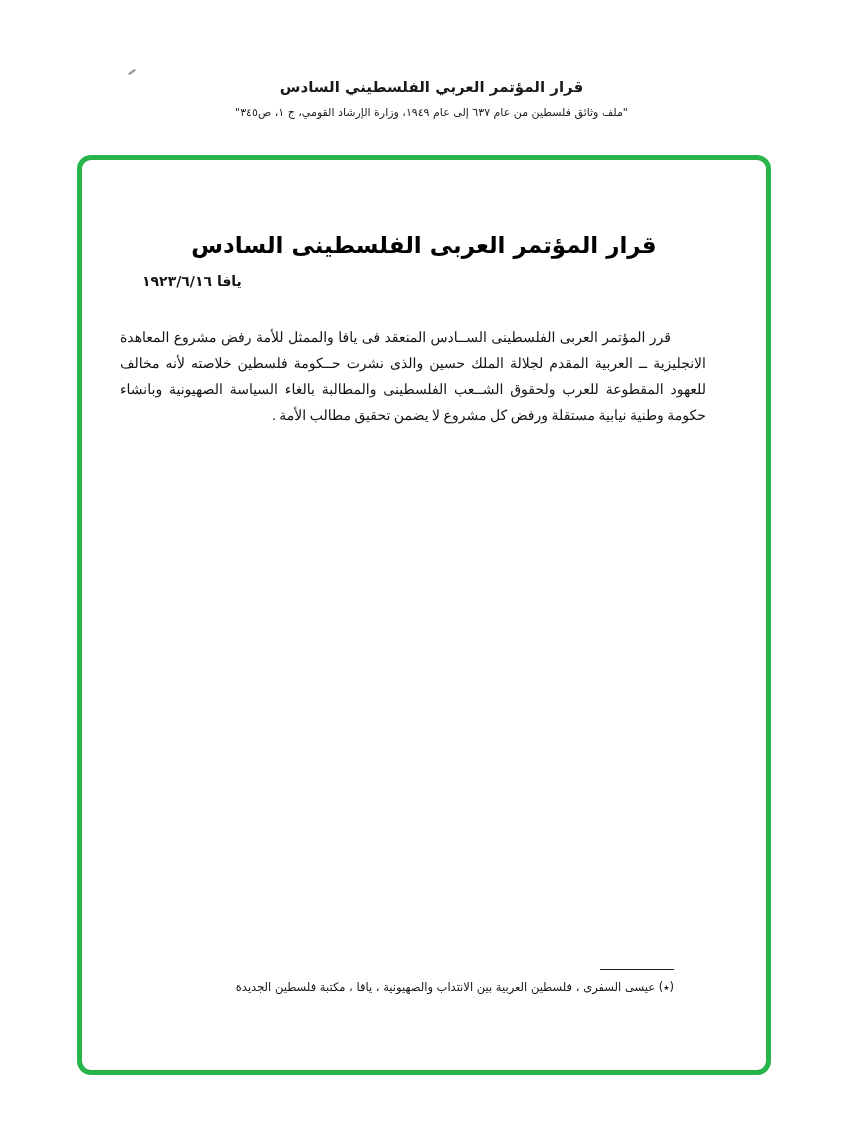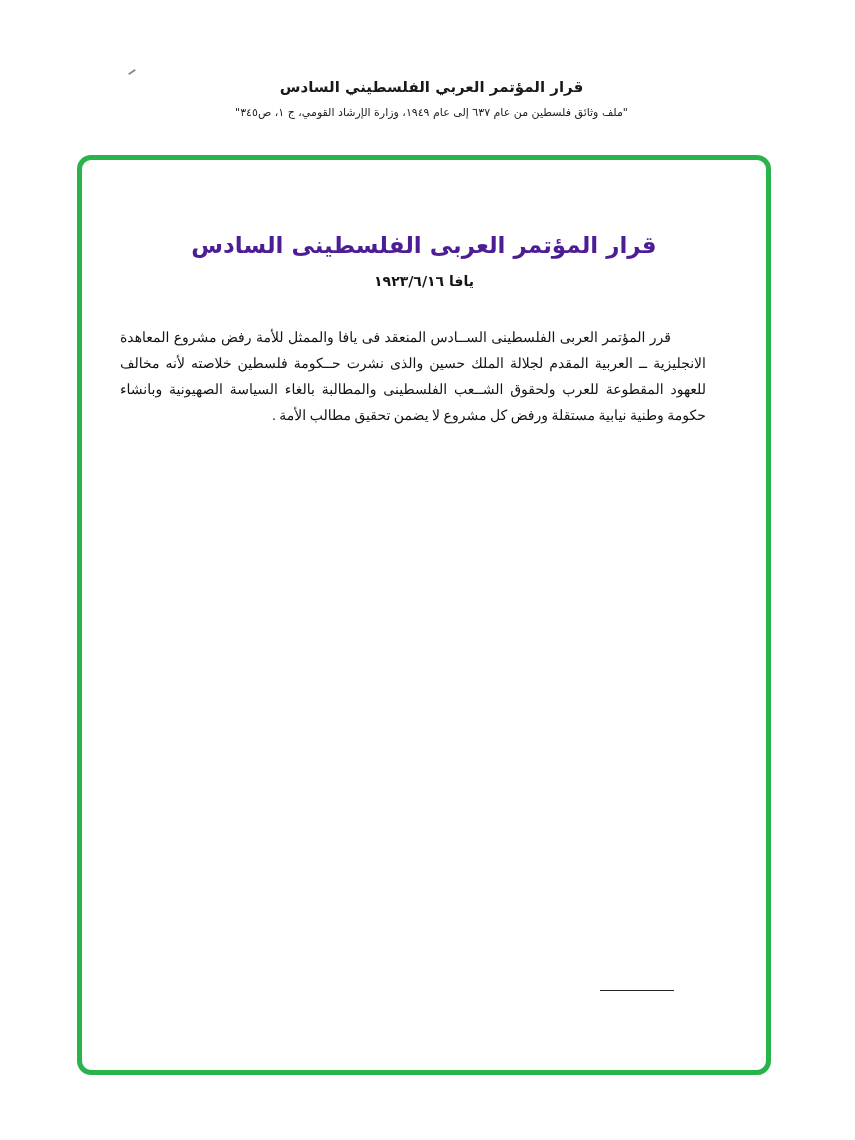--- a/index.html
+++ b/index.html
@@ -56,33 +56,33 @@
   .doc-inner {
     position: relative;
     width: 100%; height: 100%;
     padding: 72px 60px 0 60px;
   }
 
   .doc-title {
     text-align: center;
     font-weight: bold;
     font-size: 23px;
-    color: #4c1d95;
+    color: #000000;
     letter-spacing: 0.5px;
   }
   .doc-subtitle {
     margin-top: 24px;
     text-align: center;
     font-weight: bold;
     font-size: 14px;
     color: #151515;
   }
   .doc-date {
     margin-top: 15px;
-    text-align: center;
+    text-align: left;
     font-weight: bold;
     font-size: 14px;
     color: #151515;
   }
 
   .doc-body {
     margin: 36px auto 0 auto;
     width: 586px;
     font-size: 14px;
     line-height: 26px;
@@ -126,18 +126,19 @@
 
       <div class="doc-title">قرار المؤتمر العربى الفلسطينى السادس</div>
 
 
       <div class="doc-date">يافا ١٩٢٣/٦/١٦</div>
 
       <p class="doc-body">قرر المؤتمر العربى الفلسطينى الســادس المنعقد فى يافا والممثل للأمة رفض مشروع المعاهدة الانجليزية ــ العربية المقدم لجلالة الملك حسين والذى نشرت حــكومة فلسطين خلاصته لأنه مخالف للعهود المقطوعة للعرب ولحقوق الشــعب الفلسطينى والمطالبة بالغاء السياسة الصهيونية وبانشاء حكومة وطنية نيابية مستقلة ورفض كل مشروع لا يضمن تحقيق مطالب الأمة .</p>
 
       <div class="footnote">
         <div class="footnote-rule"></div>
+        <div class="fn-line">(٭) عيسى السفرى ، فلسطين العربية بين الانتداب والصهيونية ، يافا ، مكتبة فلسطين الجديدة</div>
       </div>
 
     </div>
   </div>
 
 </div>
 
 </body></html>

